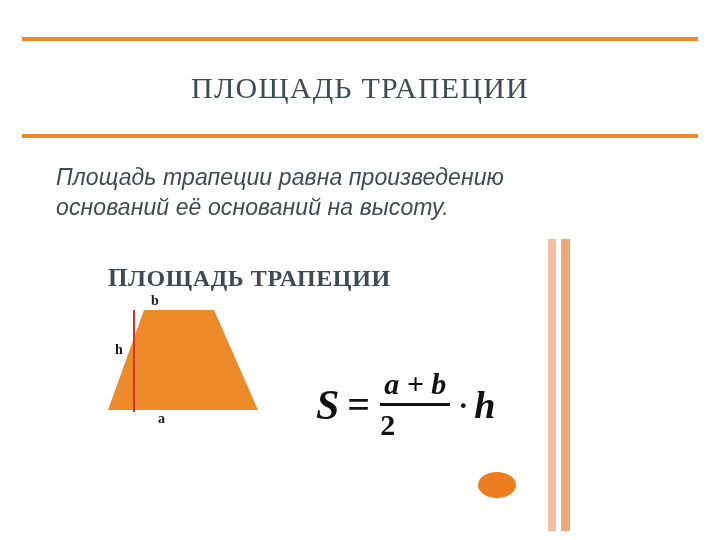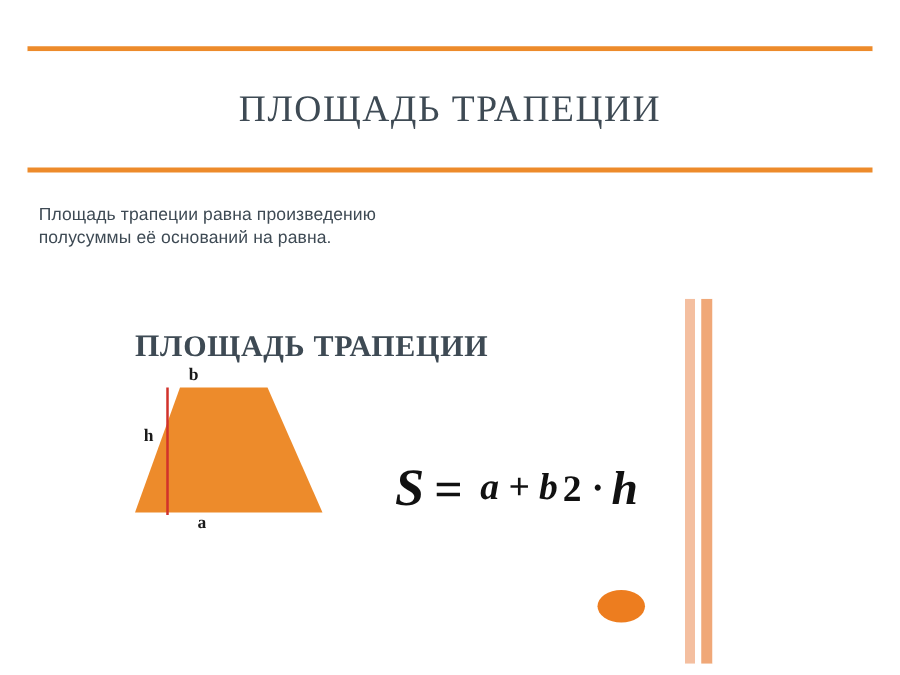--- a/index.html
+++ b/index.html
@@ -54,27 +54,28 @@
     color: #3E4A54;
     text-transform: uppercase;
     text-align: center;
     font-weight: 400;
     white-space: nowrap;
   }
 
   
   .body-text {
     position: absolute;
-    left: 31px;
+    left: 56px;
     top: 142px;
     width: 620px;
-    font-size: 14px;
+    font-size: 23px;
     line-height: 1.32;
     color: #3E4A54;
     letter-spacing: 0.1px;
+    font-style: italic;
   }
   .body-text .line {
     display: block;
   }
 
   
   .picture {
     position: absolute;
     left: 78px;
     top: 219px;
@@ -159,21 +160,21 @@
     font-weight: bold;
     margin-right: 8px;
   }
   .formula .eq {
     font-size: 40px;
     font-weight: bold;
     margin-right: 10px;
   }
   .frac {
     display: inline-flex;
-    flex-direction: row;
+    flex-direction: column;
     align-items: flex-start;
     margin-right: 8px;
   }
   .frac .num {
     font-size: 30px;
     font-style: italic;
     font-weight: bold;
     padding: 0 4px 2px 4px;
   }
   .frac .bar {
@@ -214,21 +215,21 @@
 <div class="slide">
 
   <div class="top-rule"></div>
 
   <div class="title-band">
     <div class="title-text">Площадь трапеции</div>
   </div>
 
   <div class="body-text">
     <span class="line">Площадь трапеции равна произведению</span>
-    <span class="line">полусуммы её оснований на равна.</span>
+    <span class="line">оснований её оснований на высоту.</span>
   </div>
 
   <div class="picture">
 
     <div class="band band-1"></div>
     <div class="band band-2"></div>
     <div class="band band-3"></div>
     <div class="band band-4"></div>
 
     <div class="pic-title"><span>П</span><span class="small">ЛОЩАДЬ ТРАПЕЦИИ</span></div>

